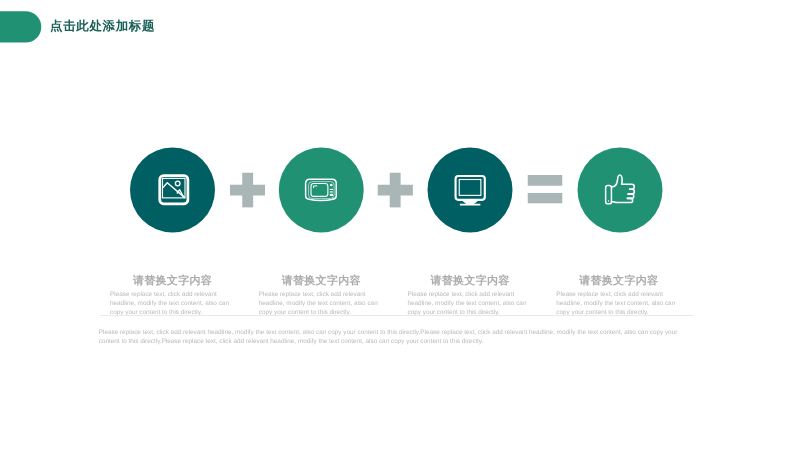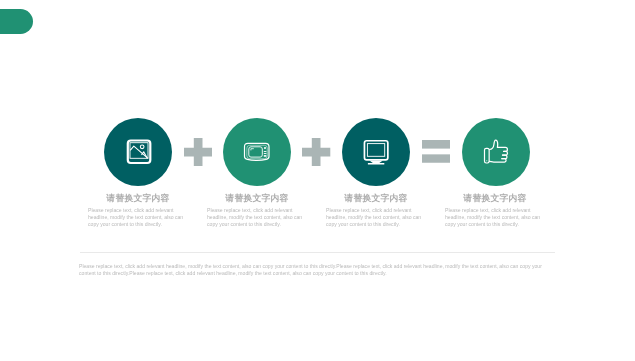--- a/index.html
+++ b/index.html
@@ -2,31 +2,32 @@
 <html><head>
 <meta charset="utf-8">
 <style>
   html,body{margin:0;padding:0;}
   body{width:635px;height:361px;background:#ffffff;font-family:"Liberation Sans",sans-serif;overflow:hidden;-webkit-font-smoothing:antialiased;}
   .slide{position:relative;width:635px;height:361px;background:#fff;}
   .title-pill{position:absolute;left:-20px;top:9px;width:53px;height:25px;background:#209173;border-radius:13px;}
   .title-text{position:absolute;transform:translateZ(0);left:40px;top:15px;font-size:10px;font-weight:bold;color:#1a6057;letter-spacing:0.5px;line-height:14px;}
   .circle{position:absolute;width:68px;height:68px;border-radius:50%;top:118.2px;display:flex;align-items:center;justify-content:center;}
   .op{position:absolute;top:137px;}
-  .col{position:absolute;top:190px;width:108px;transform:translateZ(0);}
+  .col{position:absolute;top:216px;width:108px;transform:translateZ(0);}
   .col h3{margin:0;font-size:8.8px;font-weight:bold;color:#adadad;text-align:center;line-height:17px;letter-spacing:0.25px;}
   .col p{margin:0;padding-left:4px;font-size:5.1px;color:#b9b9b9;line-height:6.8px;text-align:left;}
   .divider{position:absolute;left:80px;top:251.8px;width:475px;height:1.5px;background:#e9e9e9;}
   .footer{position:absolute;transform:translateZ(0);left:79px;top:263px;width:468px;font-size:5.1px;color:#b9b9b9;line-height:7.2px;}
 </style>
 </head>
 <body>
 
 <div class="slide">
   <div class="title-pill"></div>
+  <div class="title-text">点击此处添加标题</div>
 
   <div class="circle" style="left:104px;background:#005F62;">
     <svg width="27" height="27" viewBox="0 0 27 27">
       <rect x="2.8" y="1.5" width="22.5" height="22.5" rx="3.0" fill="none" stroke="#fff" stroke-width="2.2"></rect>
       <rect x="5.0" y="3.7" width="18.0" height="15.6" fill="none" stroke="#fff" stroke-width="0.9"></rect>
       <circle cx="17.15" cy="7.75" r="1.85" fill="none" stroke="#fff" stroke-width="1.05"></circle>
       <path d="M5.2 11.3 L8.8 7.2 L23.0 19.3" fill="none" stroke="#fff" stroke-width="1.1" stroke-linejoin="round"></path>
       <path d="M16.5 15.8 L18.7 12.8 L22.0 18.8" fill="none" stroke="#fff" stroke-width="1.1" stroke-linejoin="round"></path>
     </svg>
   </div>

